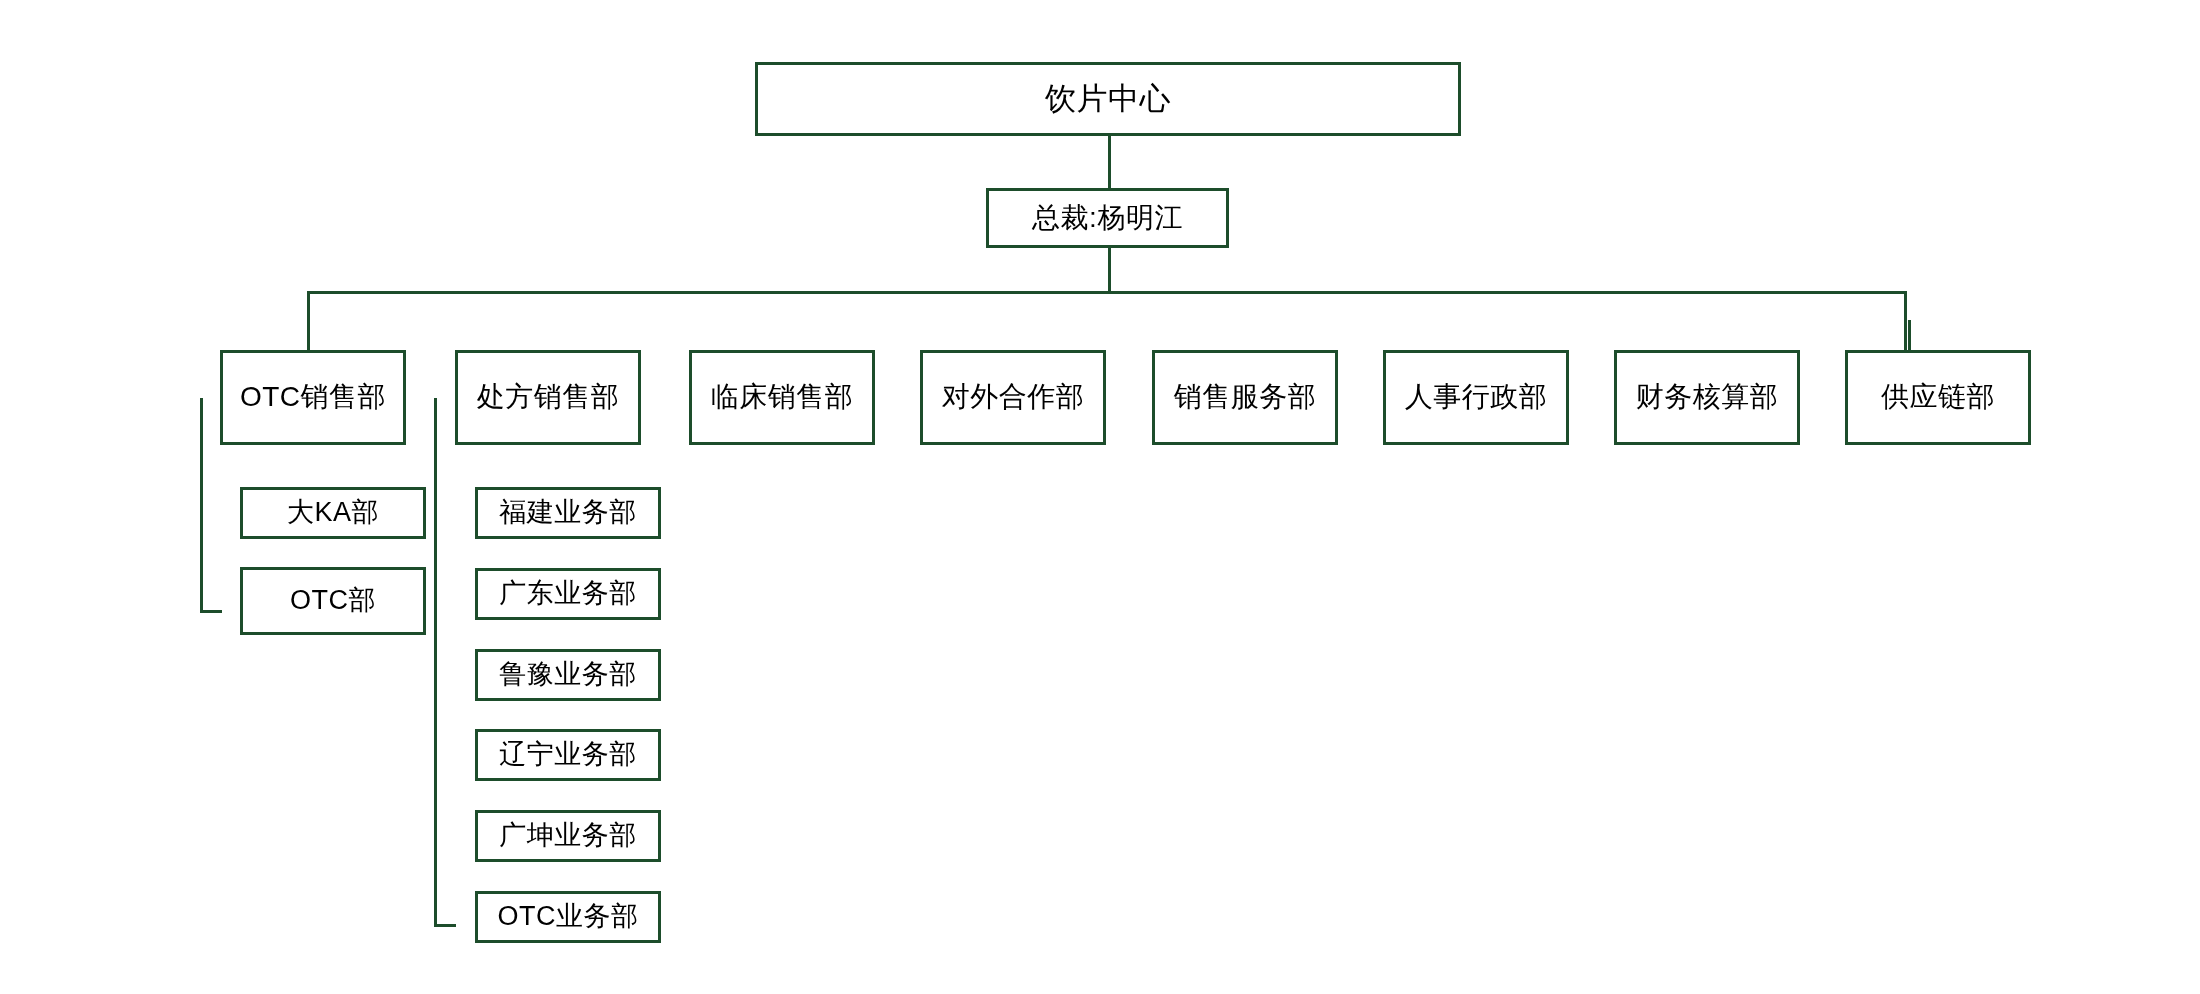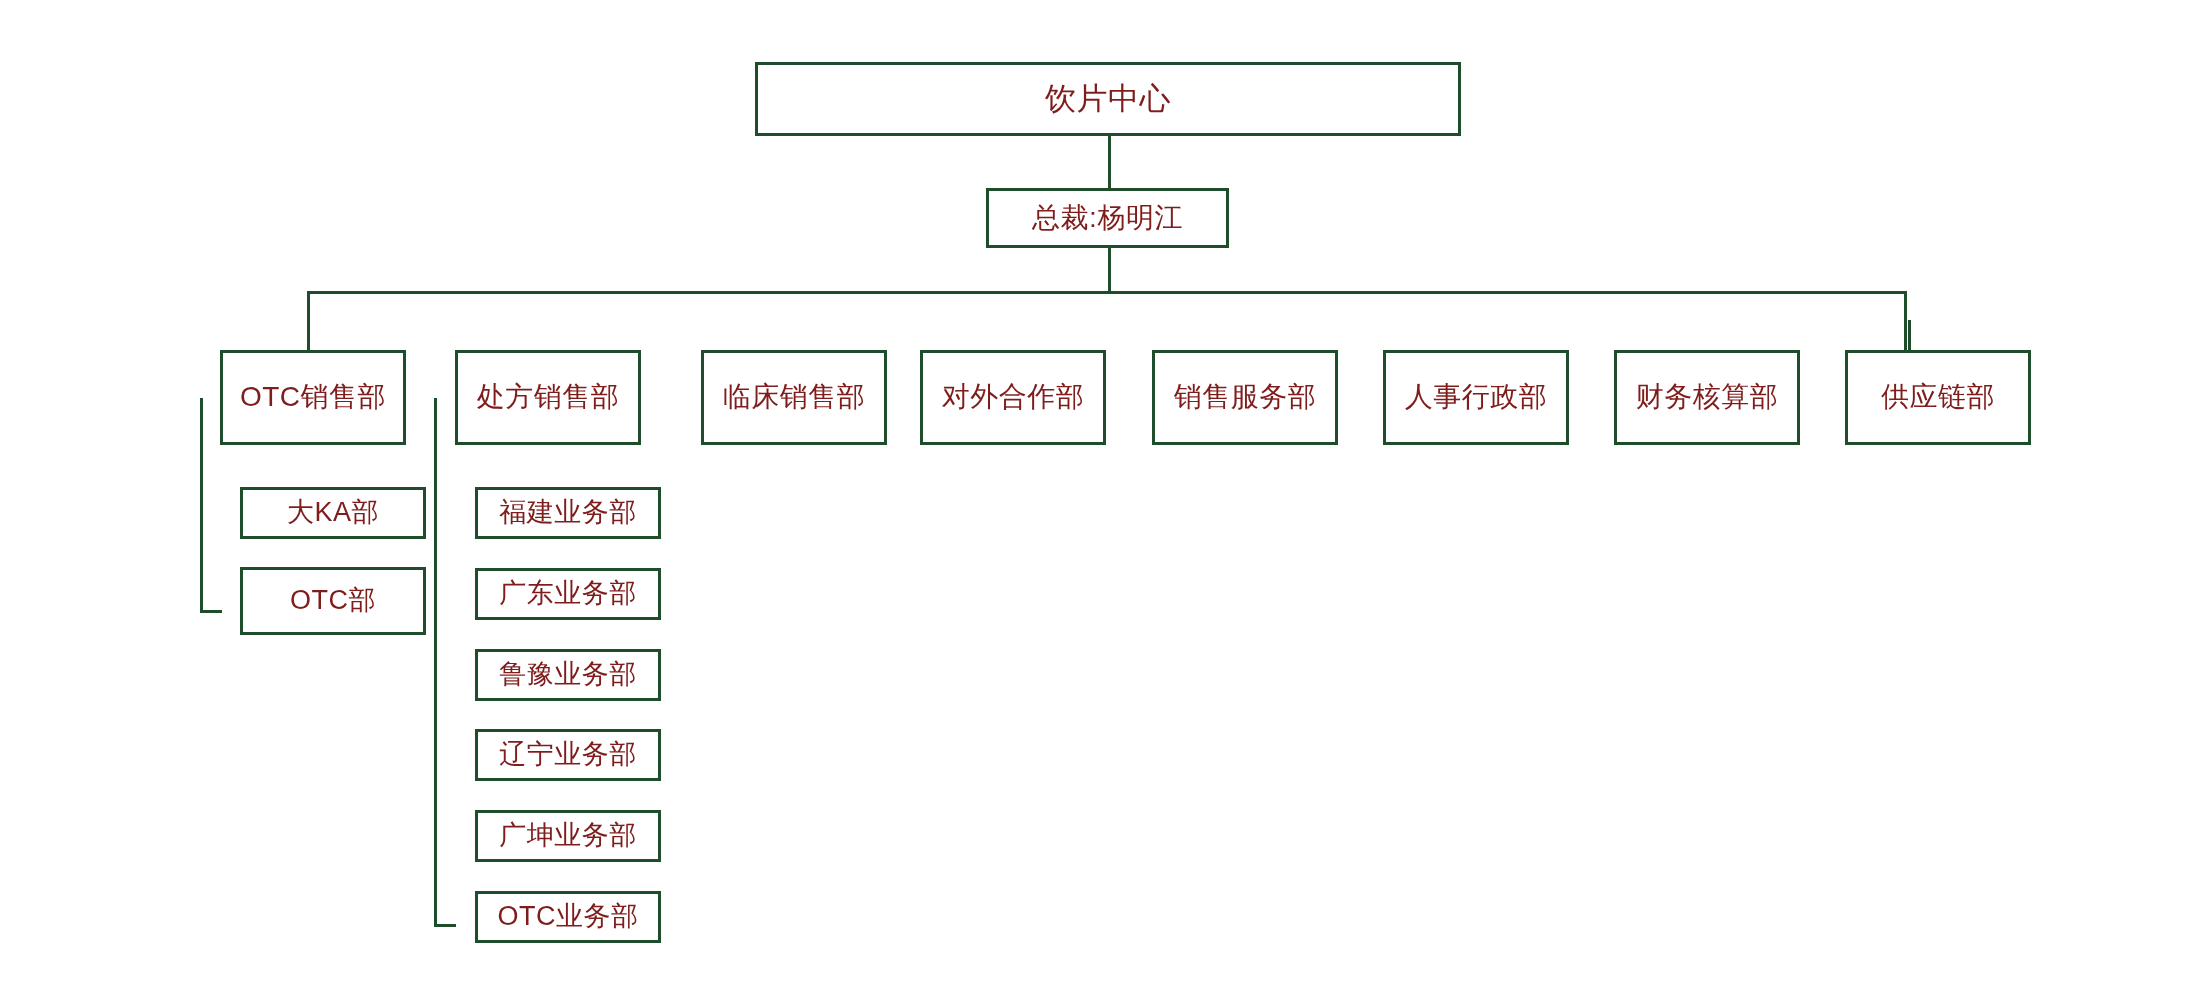--- a/index.html
+++ b/index.html
@@ -15,21 +15,21 @@
     width: 2200px;
     height: 994px;
     background: #ffffff;
     overflow: hidden;
   }
   .node {
     position: absolute;
     box-sizing: border-box;
     border: 3px solid #1d4d2b;
     background: #ffffff;
-    color: #7f1d1d;
+    color: #000000;
     display: flex;
     align-items: center;
     justify-content: center;
     text-align: center;
     font-size: 29px;
     line-height: 1.1;
     letter-spacing: 0.5px;
     white-space: nowrap;
     z-index: 3;
   }
@@ -73,21 +73,21 @@
 
   <div class="node root" style="left:755px; top:62px; width:706px; height:74px;">饮片中心</div>
 
   <div class="node exec" style="left:986px; top:188px; width:243px; height:60px;">总裁:杨明江</div>
 
 
   <div class="node dept" style="left:220px; top:350px; width:186px; height:95px;">OTC销售部</div>
 
   <div class="node dept" style="left:455px; top:350px; width:186px; height:95px;">处方销售部</div>
 
-  <div class="node dept" style="left:689px; top:350px; width:186px; height:95px;margin-left:12px;">临床销售部</div>
+  <div class="node dept" style="left:689px; top:350px; width:186px; height:95px;">临床销售部</div>
 
   <div class="node dept" style="left:920px; top:350px; width:186px; height:95px;">对外合作部</div>
 
   <div class="node dept" style="left:1152px; top:350px; width:186px; height:95px;">销售服务部</div>
 
   <div class="node dept" style="left:1383px; top:350px; width:186px; height:95px;">人事行政部</div>
 
   <div class="node dept" style="left:1614px; top:350px; width:186px; height:95px;">财务核算部</div>
 
   <div class="node dept" style="left:1845px; top:350px; width:186px; height:95px;">供应链部</div>

